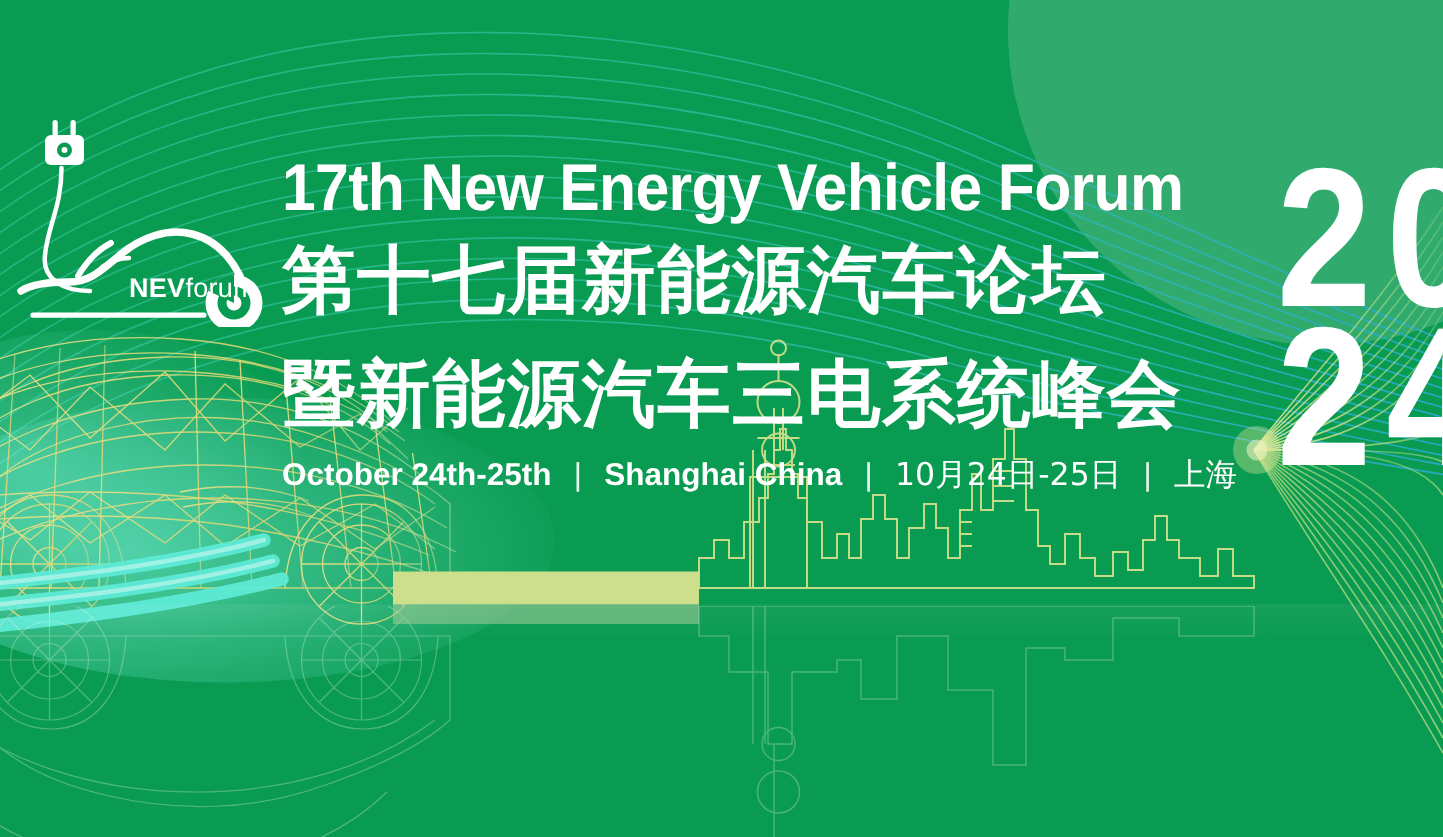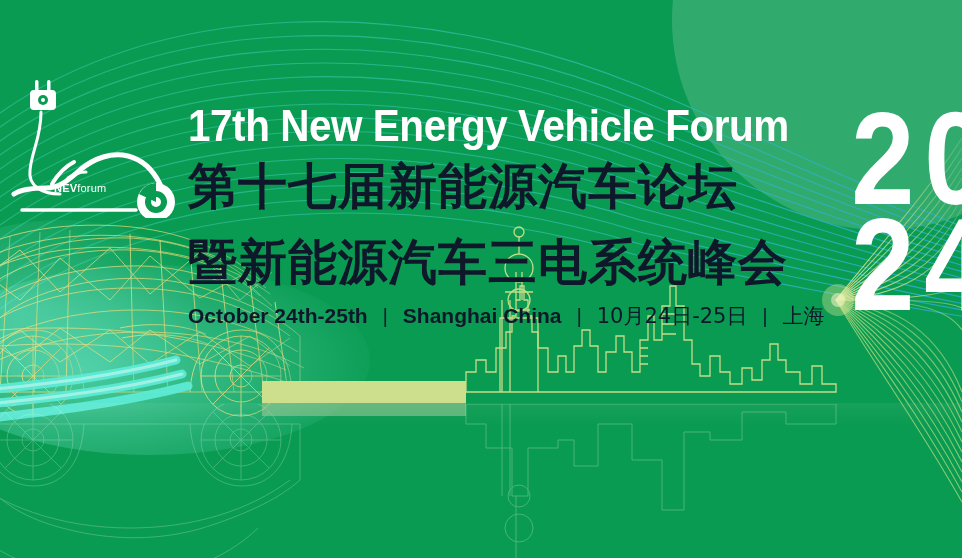--- a/index.html
+++ b/index.html
@@ -29,47 +29,47 @@
   }
   
   #reflect-band{
     position:absolute;left:0;top:403px;width:962px;height:22px;
     background:linear-gradient(180deg,rgba(255,255,255,.055),rgba(255,255,255,0));
   }
 
   
   #logo{position:absolute;left:8px;top:78px;width:176px;height:140px;}
   #logo-text{
-    position:absolute;left:54px;top:182px;
-    color:#ffffff;font-size:11px;letter-spacing:.2px;font-weight:400;
+    position:absolute;left:86px;top:182px;
+    color:#ffffff;font-size:18px;letter-spacing:.2px;font-weight:400;
     white-space:nowrap;
   }
   #logo-text b{font-weight:700;}
 
   
   #headline{position:absolute;left:188px;top:104px;width:640px;}
   #title-en{
     color:#ffffff;
     font-family:"Liberation Sans Narrow","Liberation Sans",sans-serif;
     font-weight:700;font-size:44px;line-height:44px;
     letter-spacing:-0.5px;
     transform:scaleX(.92);transform-origin:left center;
     white-space:nowrap;
     text-shadow:0 0 1px rgba(0,0,0,.12);
   }
   .title-cn{
-    color:#0f172a;font-weight:700;
+    color:#ffffff;font-weight:700;
     font-family:"DejaVu Sans","Liberation Sans",sans-serif;
     font-size:49px;line-height:58px;letter-spacing:1px;
     white-space:nowrap;
   }
   #title-cn1{margin-top:10px;}
   #title-cn2{margin-top:18px;}
   #meta{
-    margin-top:12px;color:#0f172a;white-space:nowrap;
+    margin-top:12px;color:#ffffff;white-space:nowrap;
     font-size:21px;line-height:24px;font-weight:700;
     font-family:"Liberation Sans Narrow","Liberation Sans",sans-serif;
   }
   #meta .sep{font-weight:400;opacity:.9;padding:0 9px;}
   #meta .cn{font-family:"DejaVu Sans",sans-serif;font-weight:400;font-size:21px;}
 
   
   #year{
     position:absolute;left:846px;top:106px;width:112px;height:212px;
     display:grid;grid-template-columns:1fr 1fr;grid-template-rows:1fr 1fr;

